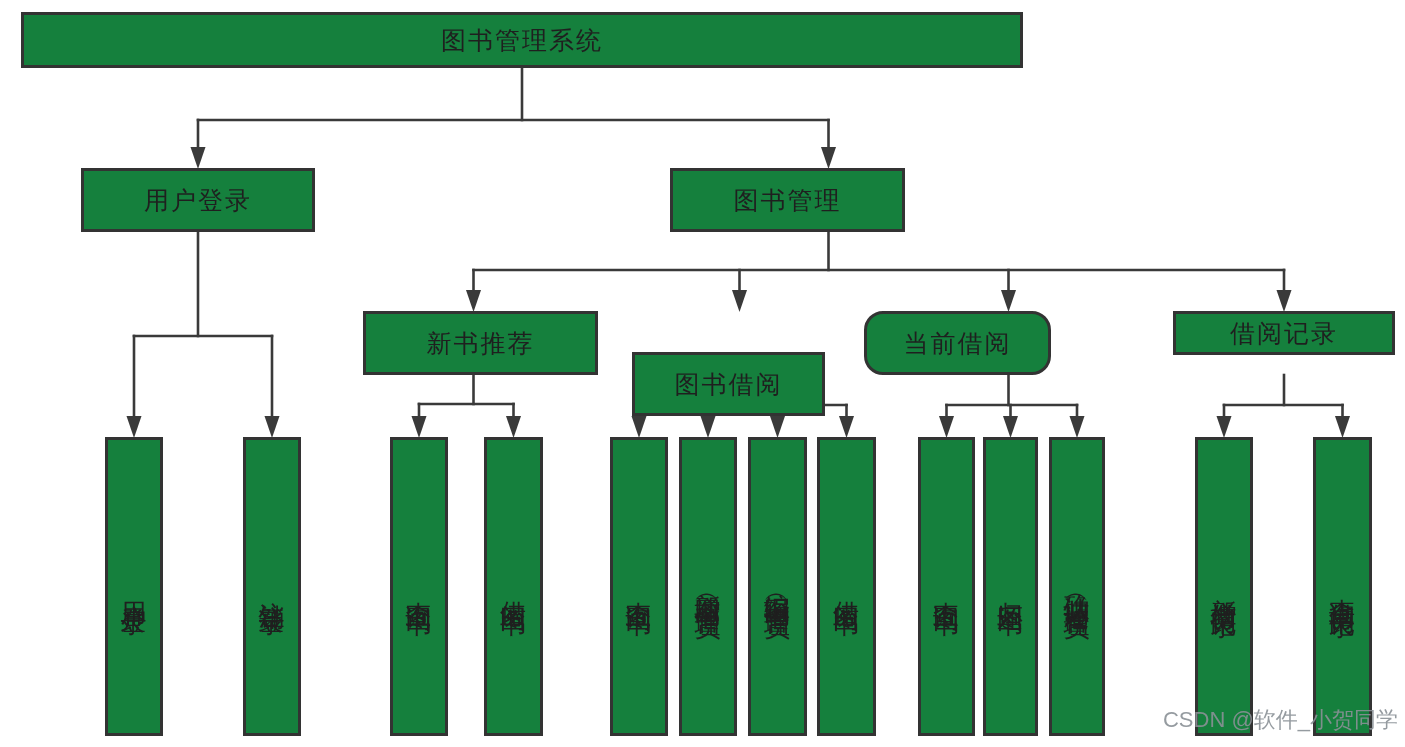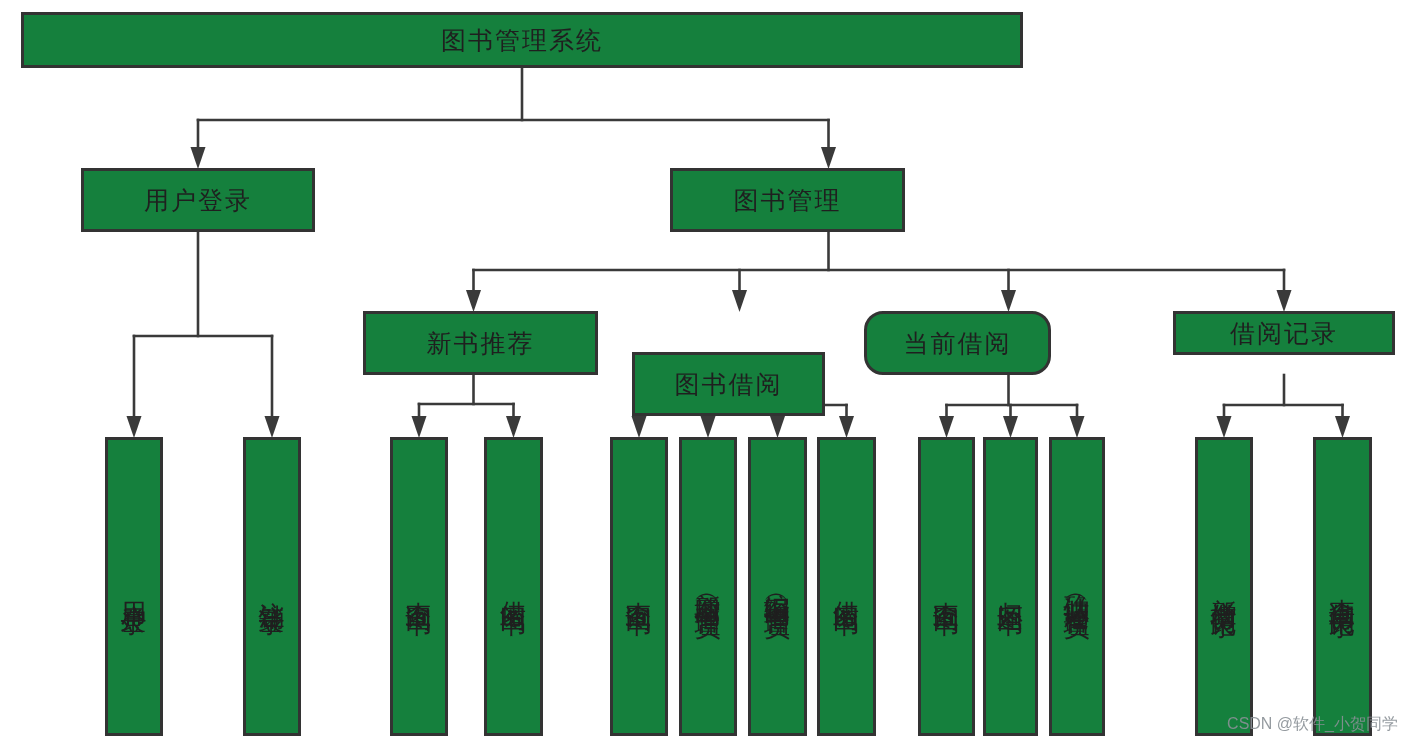--- a/index.html
+++ b/index.html
@@ -26,21 +26,21 @@
     writing-mode:vertical-rl;
     text-orientation:mixed;
     letter-spacing:3px;
     line-height:1;
     white-space:nowrap;
   }
   .watermark{
     position:absolute;
     right:7px;bottom:12px;
     z-index:3;
-    font-size:16px;
+    font-size:22px;
     color:rgba(138,144,150,0.9);
     white-space:nowrap;
     pointer-events:none;
   }
 </style>
 </head>
 <body>
 
 <div class="canvas">
   <svg id="edge-layer" viewBox="0 0 1405 747" xmlns="http://www.w3.org/2000/svg">

